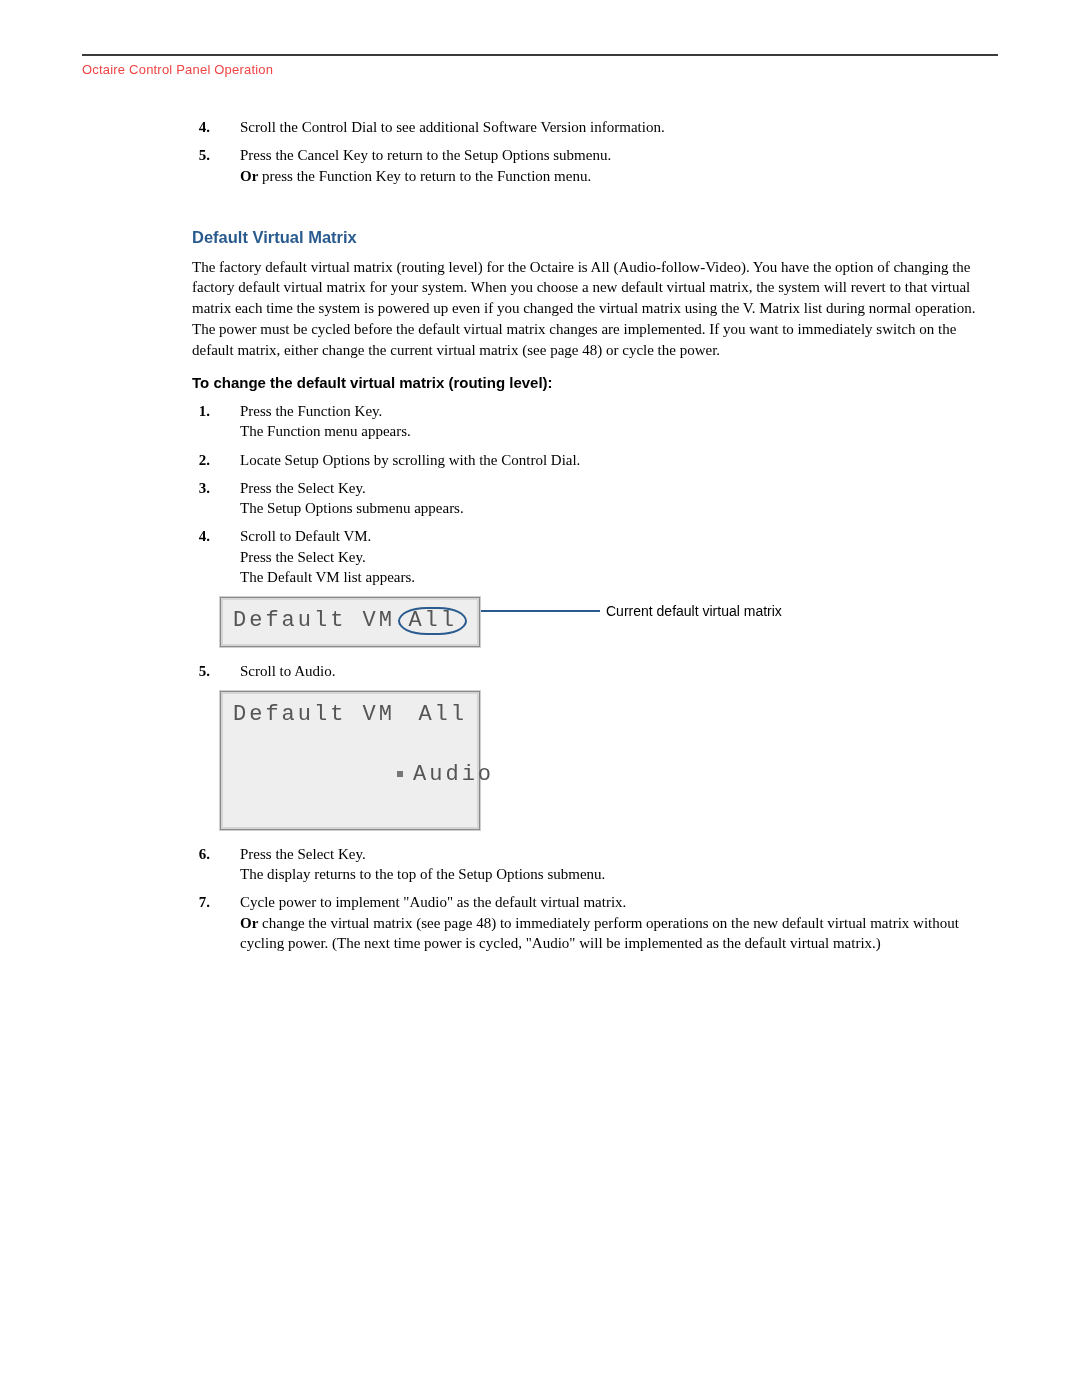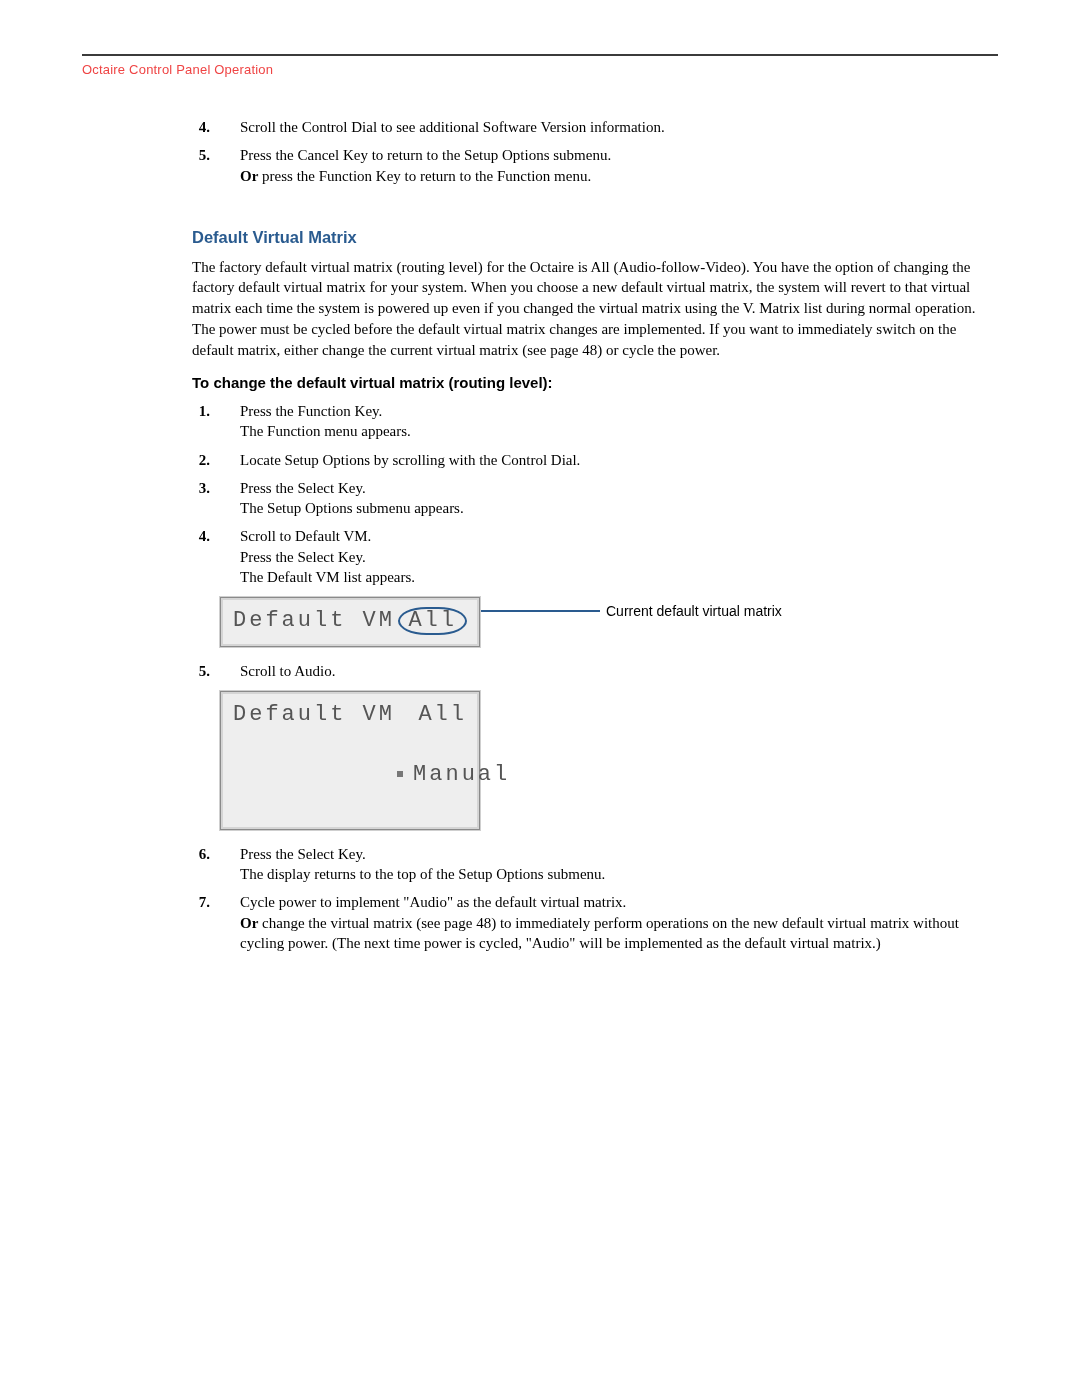--- a/index.html
+++ b/index.html
@@ -234,21 +234,21 @@
     </ol>
 
     <div class="lcd-wrap">
       <div class="lcd">
         <div class="line row1">
           <span class="lbl">Default VM</span>
           <span class="spacer"></span>
           <span>All</span>
         </div>
         <div class="line">
-          <span class="bullet"></span><span>Manual</span>
+          <span class="bullet"></span><span>Audio</span>
         </div>
       </div>
     </div>
 
     <ol class="steps">
       <li>
         <span class="num">6.</span>
         <span class="body">
           <span>Press the Select Key.</span><br>
           <span>The display returns to the top of the Setup Options submenu.</span>

